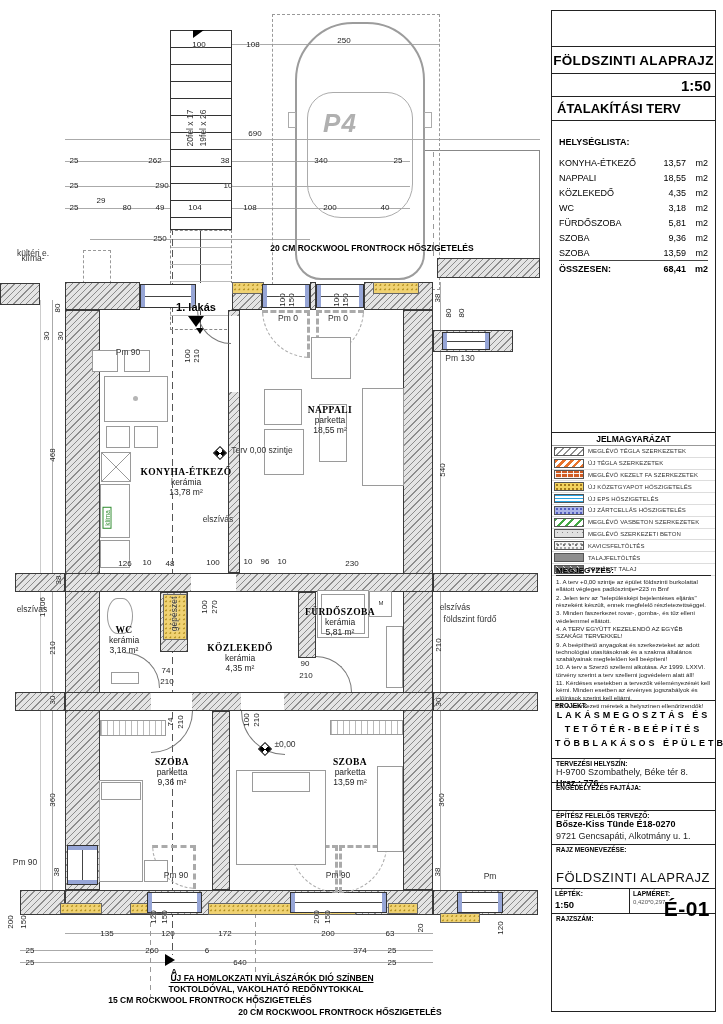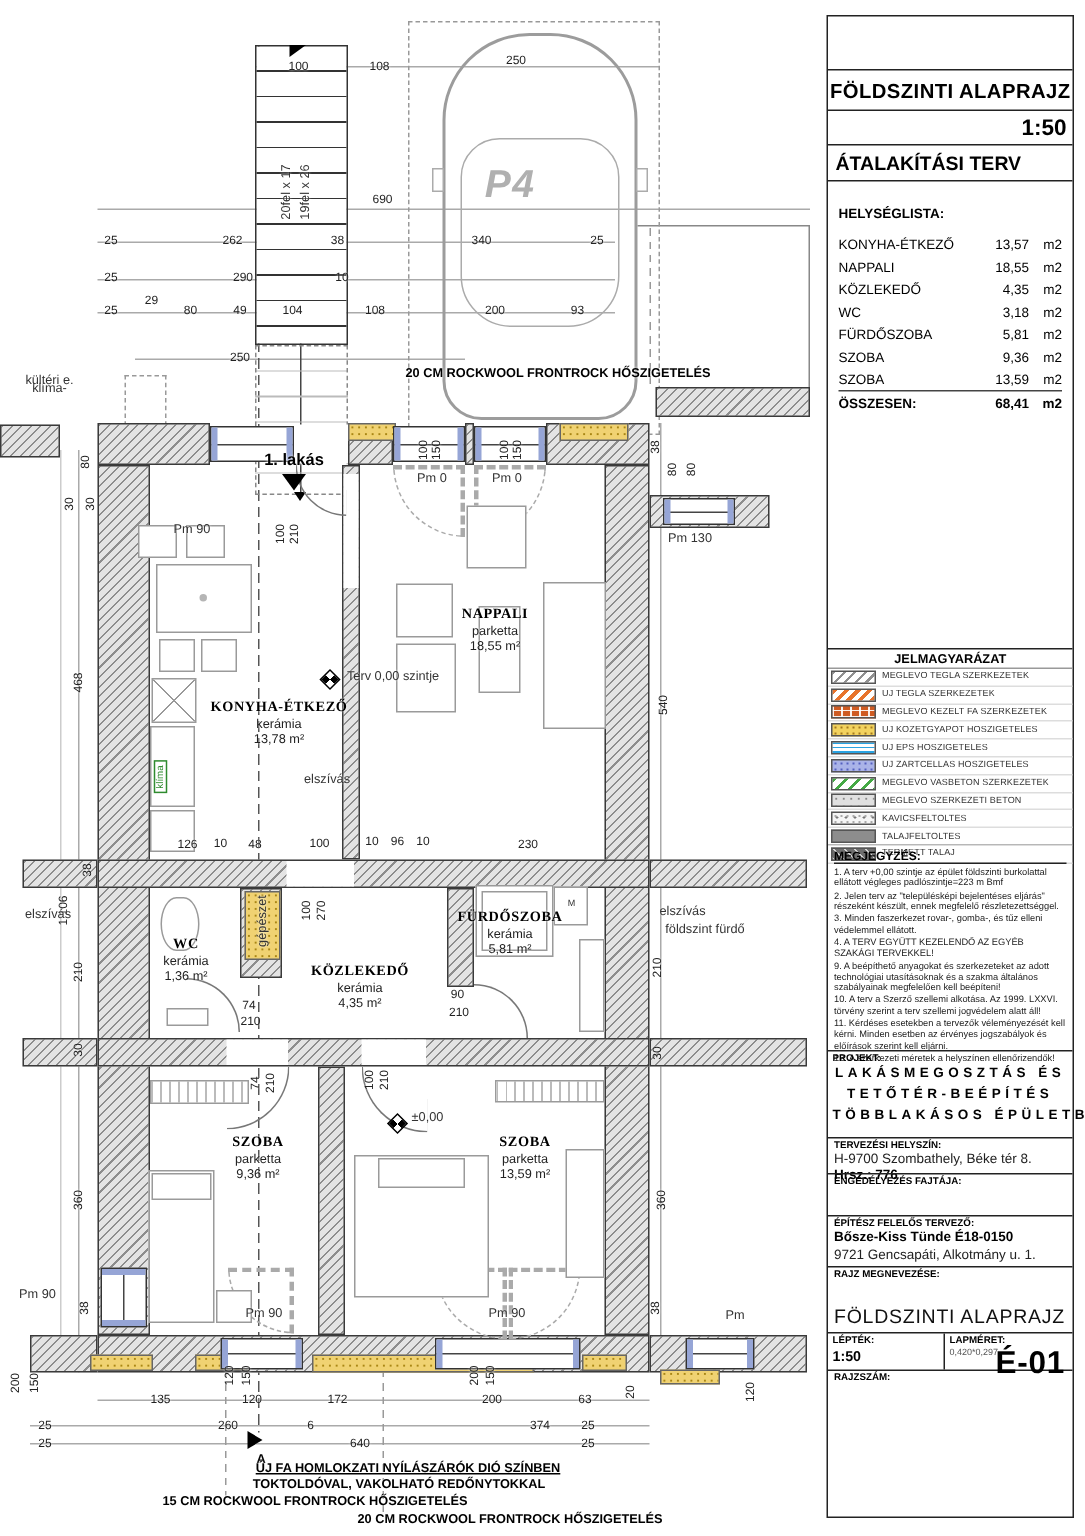--- a/index.html
+++ b/index.html
@@ -271,21 +271,21 @@
         <span class="dim" style="left: 74px; top: 185px;">25</span>
         <span class="dim" style="left: 162px; top: 185px;">290</span>
         <span class="dim" style="left: 228px; top: 185px;">10</span>
         <span class="dim" style="left: 74px; top: 207px;">25</span>
         <span class="dim" style="left: 101px; top: 200px;">29</span>
         <span class="dim" style="left: 127px; top: 207px;">80</span>
         <span class="dim" style="left: 160px; top: 207px;">49</span>
         <span class="dim" style="left: 195px; top: 207px;">104</span>
         <span class="dim" style="left: 250px; top: 207px;">108</span>
         <span class="dim" style="left: 330px; top: 207px;">200</span>
-        <span class="dim" style="left: 385px; top: 207px;">93</span>
+        <span class="dim" style="left: 385px; top: 207px;">40</span>
         <span class="dim" style="left: 160px; top: 238px;">250</span>
         <span class="dim v" style="left: 57px; top: 308px;">80</span>
         <span class="dim v" style="left: 46px; top: 336px;">30</span>
         <span class="dim v" style="left: 60px; top: 336px;">30</span>
         <span class="dim v" style="left: 52px; top: 455px;">468</span>
         <span class="dim v" style="left: 58px; top: 580px;">38</span>
         <span class="dim v" style="left: 42px; top: 607px;">1 106</span>
         <span class="dim v" style="left: 52px; top: 648px;">210</span>
         <span class="dim v" style="left: 52px; top: 700px;">30</span>
         <span class="dim v" style="left: 52px; top: 800px;">360</span>
@@ -386,21 +386,21 @@
 
         <div class="room" style="left: 330px; top: 420px;">
           <span class="rname">NAPPALI</span>
           <span class="rfin">parketta</span>
           <span class="rarea">18,55 m²</span>
         </div>
 
         <div class="room" style="left: 124px; top: 640px;">
           <span class="rname">WC</span>
           <span class="rfin">kerámia</span>
-          <span class="rarea">1,36 m²</span>
+          <span class="rarea">3,18 m²</span>
         </div>
 
         <div class="room" style="left: 240px; top: 658px;">
           <span class="rname">KÖZLEKEDŐ</span>
           <span class="rfin">kerámia</span>
           <span class="rarea">4,35 m²</span>
         </div>
 
         <div class="room" style="left: 340px; top: 622px;">
           <span class="rname">FÜRDŐSZOBA</span>
@@ -575,21 +575,21 @@
       <div class="tb-val">H-9700 Szombathely, Béke tér 8.</div>
       <div class="tb-name">Hrsz.: 776</div>
     </div>
 
     <div class="tb-permit">
       <div class="tb-lab">ENGEDÉLYEZÉS FAJTÁJA:</div>
     </div>
 
     <div class="tb-arch">
       <div class="tb-lab">ÉPÍTÉSZ FELELŐS TERVEZŐ:</div>
-      <div class="tb-name">Bősze-Kiss Tünde É18-0150</div>
+      <div class="tb-name">Bősze-Kiss Tünde É18-0270</div>
       <div class="tb-val">9721 Gencsapáti, Alkotmány u. 1.</div>
     </div>
 
     <div class="tb-drawname">
       <div class="tb-lab">RAJZ MEGNEVEZÉSE:</div>
       <div class="tb-bigname">FÖLDSZINTI ALAPRAJZ</div>
     </div>
 
     <div class="tb-tbl t1">
       <div class="tb-cell">

